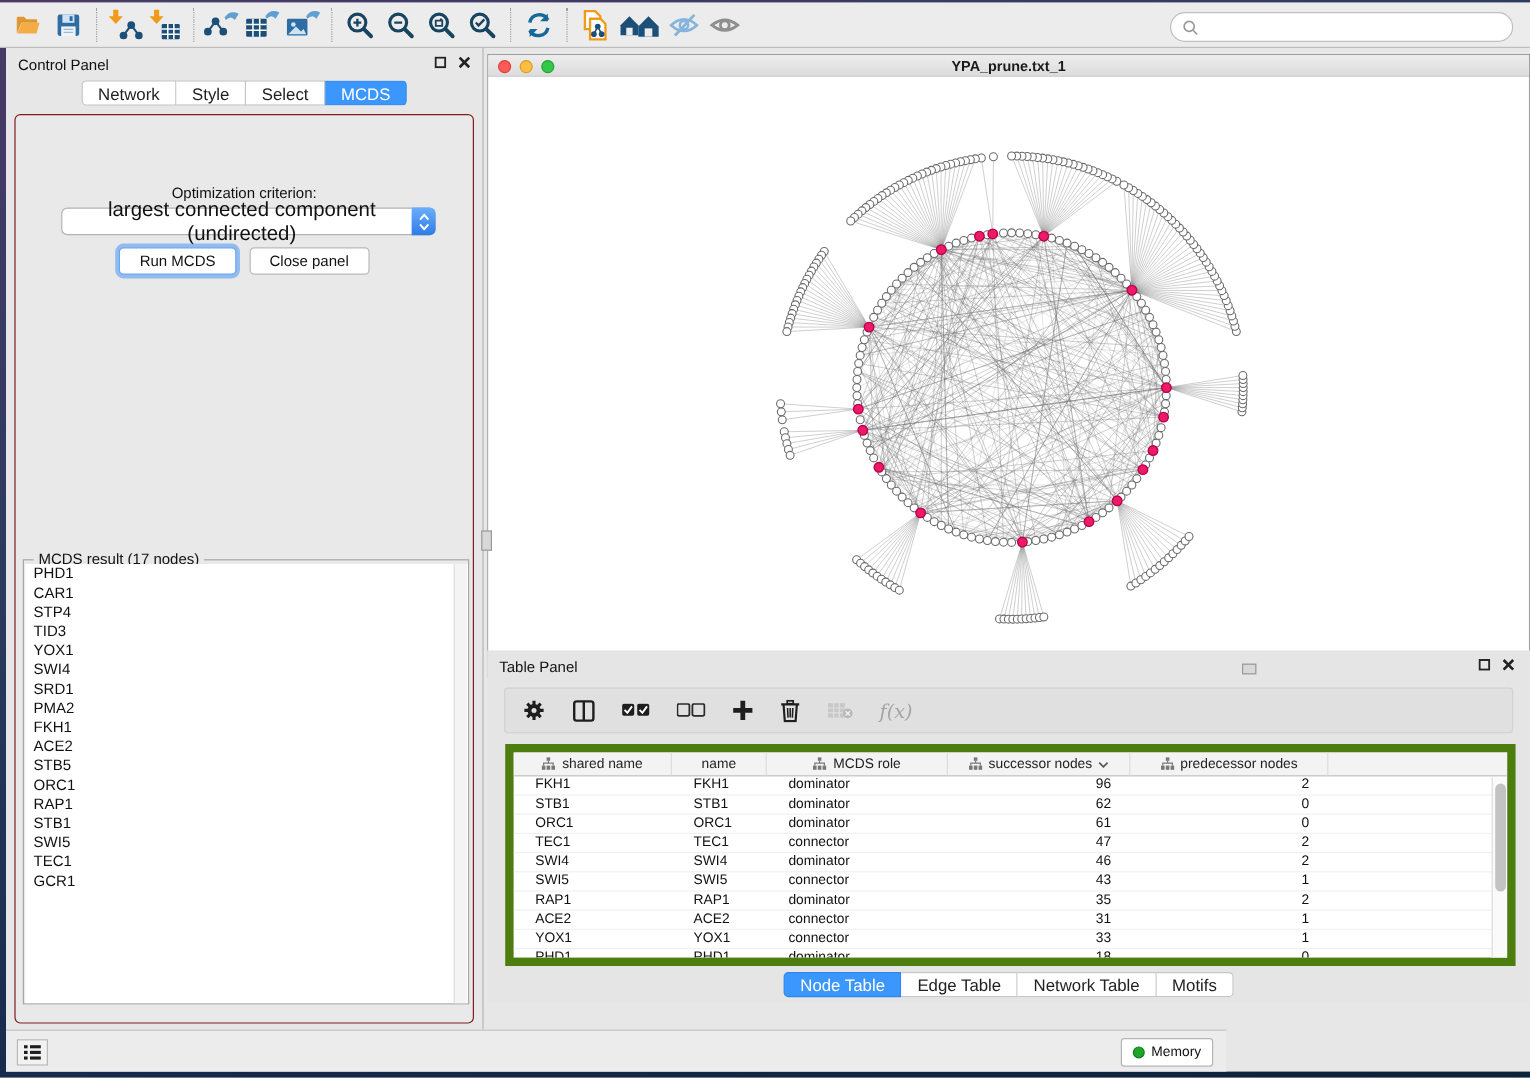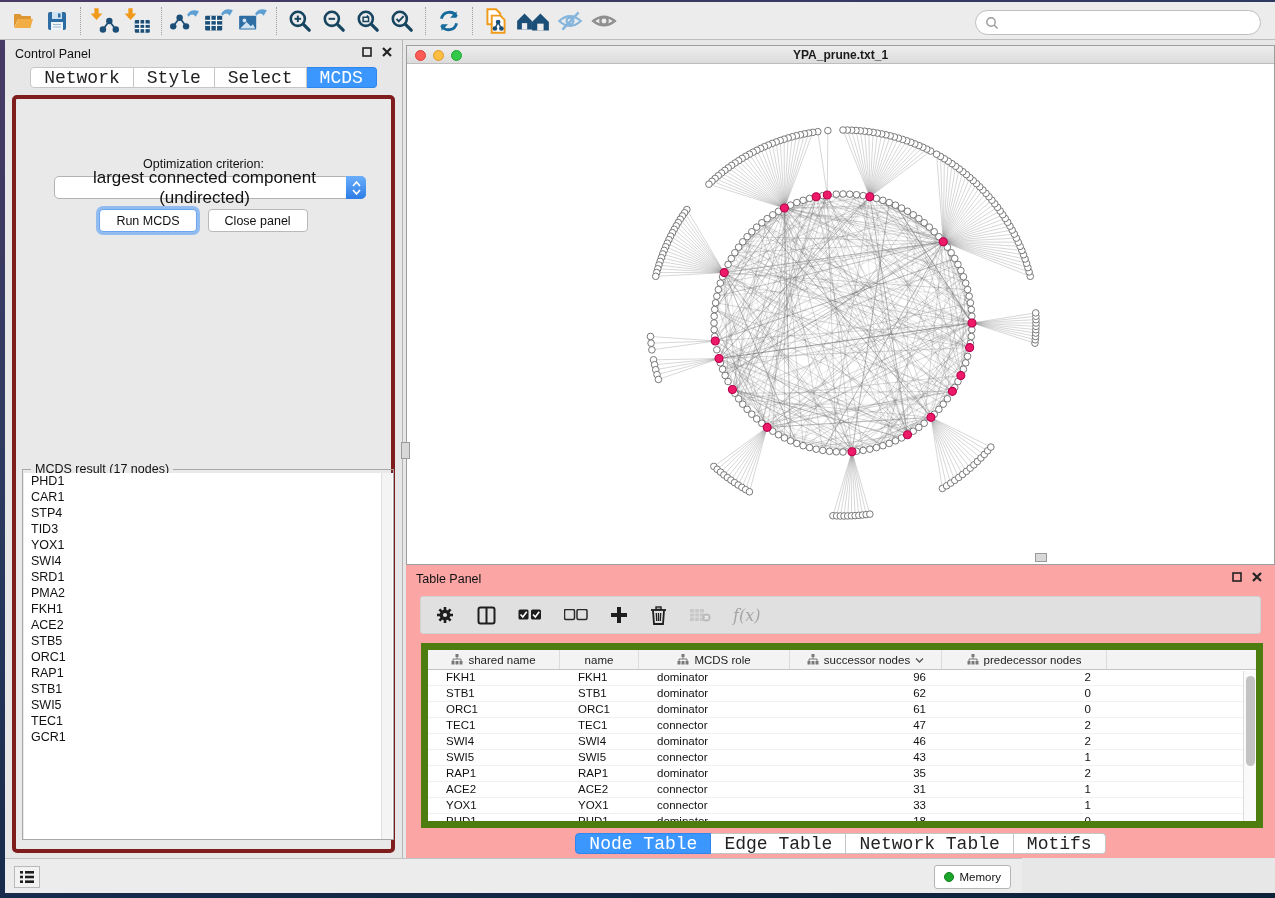--- a/index.html
+++ b/index.html
@@ -22,26 +22,26 @@
 
   
   .main-bg { left:5px; top:40px; width:1270px; height:853px; background:#e7e7e7; }
 
   
   .control-panel { left:5px; top:40px; width:398px; height:818px; background:#e7e7e7; border-right:1px solid #b5b5b5; }
   .panel-title-row { position:absolute; left:0; top:0; width:100%; height:26px; }
   .panel-title { position:absolute; left:10px; top:7px; font-size:12.5px; color:#111; }
   .panel-btns { position:absolute; right:10px; top:7px; display:flex; gap:10px; align-items:center; }
   .cp-content { position:absolute; left:7px; top:55px; width:383px; height:758px;
-    background:#e9e9e9; border:4px solid #7f1d1d; border-radius:5px; }
+    background:#e9e9e9; border:1px solid #7f1d1d; border-radius:5px; }
   .cp-tabs { position:absolute; left:0; top:27px; width:100%; display:flex; justify-content:center; z-index:2; }
   .seg { display:inline-flex; }
   .seg .seg-btn { background:#fff; border:1px solid #c6c6c6; border-left:none; height:21px;
-    padding:0 13px; font-size:18px; color:#222; display:flex; align-items:center; cursor:default;
-    font-family:Liberation Mono, monospace; }
+    padding:0 13px; font-size:14px; color:#222; display:flex; align-items:center; cursor:default;
+    font-family:Liberation Sans, sans-serif; }
   .seg .seg-btn:first-child { border-left:1px solid #c6c6c6; border-radius:4px 0 0 4px; }
   .seg .seg-btn:last-child { border-radius:0 4px 4px 0; }
   .seg .seg-btn.active { background:#3b97fd; border-color:#2f86ec; color:#fff; }
 
   .opt-label { position:absolute; left:0; top:58px; width:100%; text-align:center; font-size:12.5px; color:#111; }
   .dropdown { position:absolute; left:38px; top:77px; width:312px; height:23px; background:#fff;
     border:1px solid #b3b3b3; border-radius:5px; display:flex; align-items:center; }
   .dropdown .dd-text { flex:1; text-align:center; font-size:17px; color:#111; padding-left:8px; }
   .dropdown .dd-step { width:20px; height:23px; margin-right:-1px; border-radius:0 5px 5px 0;
     background:linear-gradient(#6aaefc,#2e7ce6); display:flex; flex-direction:column; align-items:center; justify-content:center; gap:2px; }
@@ -60,21 +60,21 @@
   .net-window { left:406px; top:45px; width:869px; height:520px; background:#fff; border:1px solid #9d9d9d;padding-left:20px; }
   .net-titlebar { position:absolute; left:0; top:0; width:100%; height:18px;
     background:linear-gradient(#ededed,#dcdcdc); border-bottom:1px solid #bdbdbd; }
   .traffic { position:absolute; top:4px; width:11px; height:11px; border-radius:50%; }
   .net-title { position:absolute; left:0; top:2px; width:100%; text-align:center; font-size:12px; color:#1a1a1a; font-weight:bold; }
   .net-canvas { position:absolute; left:0; top:18px; width:867px; height:500px; background:#fff; }
   .split-grip-v { left:401px; top:442px; width:9px; height:17px; background:#d8d8d8; border:1px solid #9a9a9a; }
   .split-grip-h { left:1035px; top:553px; width:12px; height:9px; background:#d8d8d8; border:1px solid #9a9a9a; }
 
   
-  .table-panel { left:406px; top:565px; width:869px; height:293px; background:#fca5a5; }
+  .table-panel { left:406px; top:542px; width:869px; height:293px; background:#e5e5e5; }
   .tp-toolbar { position:absolute; left:14px; top:31px; width:841px; height:38px; background:#e0e0e0;
     border:1px solid #d2d2d2; border-radius:3px; display:flex; align-items:center; padding-left:14px; gap:22px; }
   .tp-icon { display:flex; align-items:center; justify-content:center; height:26px;text-align:center; }
   .fx-label { font-family:"DejaVu Serif",serif; font-style:italic; font-size:16px; color:#a4a4a4; }
   .node-table { position:absolute; left:15px; top:78px; width:842px; height:185px; background:#fff; border:7px solid #4d7c0f; overflow:hidden; }
   .nt-header { display:flex; height:20px; background:#f3f3f3; border-bottom:1px solid #c4c4c4; }
   .nt-hcell { display:flex; align-items:center; justify-content:center; gap:5px; font-size:11.5px; color:#222;
     border-right:1px solid #dcdcdc; position:relative; }
   .nt-row { display:flex; height:16px; border-bottom:1px solid #f0f0f0; }
   .nt-cell { font-size:11.5px; color:#111; line-height:15px; overflow:hidden; white-space:nowrap; }

